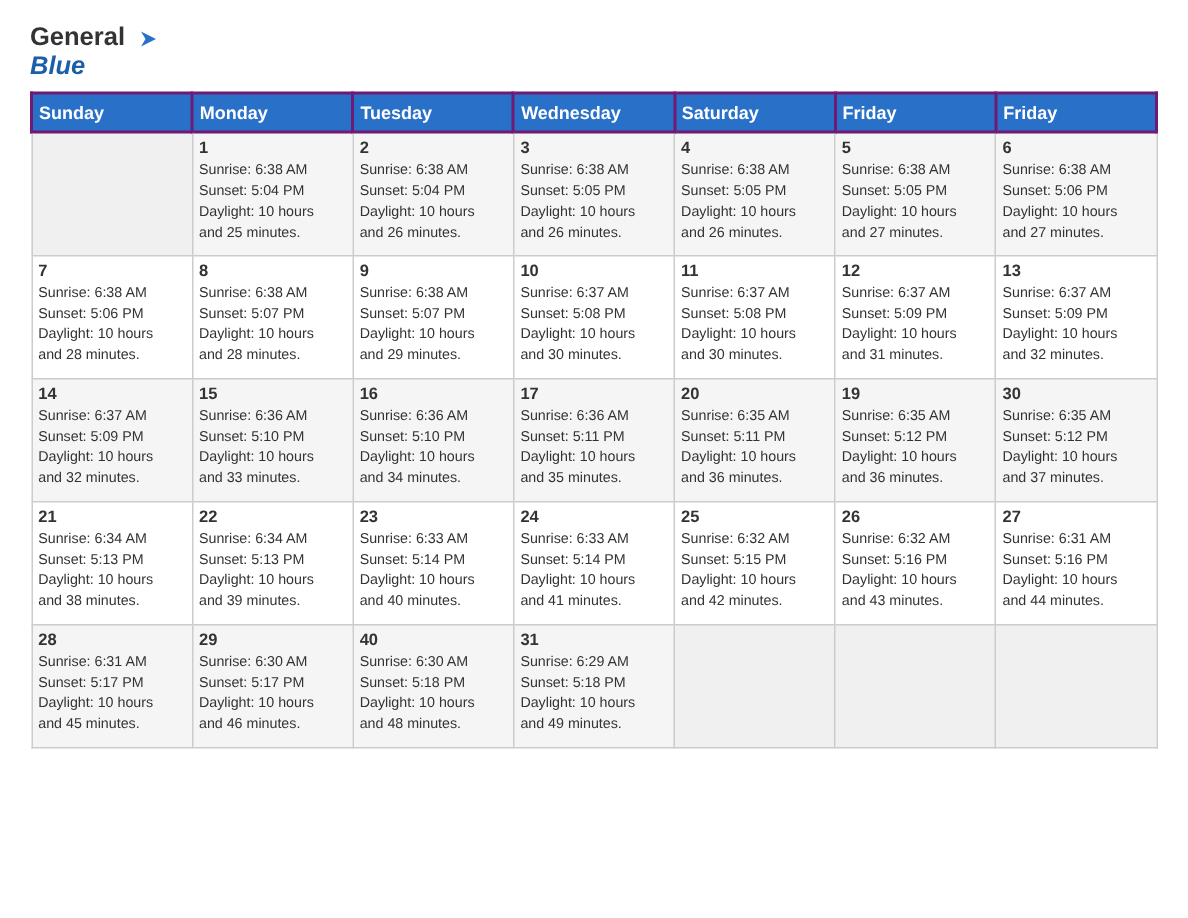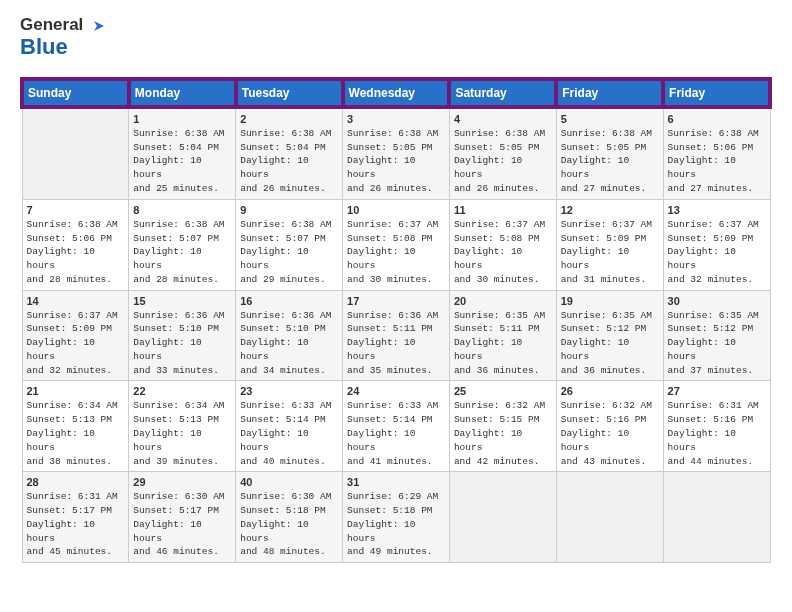--- a/index.html
+++ b/index.html
@@ -11,21 +11,21 @@
       overflow: hidden;
     }
     .container {
       width: 792px;
       padding: 16px 20px 10px 20px;
     }
     .header {
       display: flex;
       justify-content: space-between;
       align-items: flex-end;
-      margin-bottom: 18px;
+      margin-bottom: 8px;
     }
     .logo {
       display: flex;
       align-items: center;
       gap: 4px;
     }
     .title-block {
       text-align: right;
     }
     .main-title {
@@ -44,21 +44,21 @@
       border-collapse: collapse;
       table-layout: fixed;
     }
     th {
       background-color: #2970c8;
       color: #fff;
       font-size: 12px;
       font-weight: bold;
       padding: 5px 4px;
       text-align: left;
-      border: 4px solid #701a75;
+      border: 2px solid #701a75;
     }
     td {
       vertical-align: top;
       font-size: 9.5px;
       color: #333;
       padding: 4px 4px 3px 4px;
       border: 1px solid #ccc;
       background: #fff;
       height: 82px;
     }
@@ -70,39 +70,38 @@
     }
     .day-num {
       font-weight: bold;
       font-size: 11px;
       display: block;
       margin-bottom: 2px;
     }
     .day-info {
       line-height: 1.45;
       font-size: 9.5px;
-      font-family: Liberation Mono, monospace;
     }
     td.empty {
       background: #f0f0f0 !important;
     }
   </style>
 </head>
 <body>
 
 <div class="container">
   <div class="header">
     <div class="logo">
     <div style="line-height:1.1; font-family:Arial,sans-serif;">
       <span style="font-size:17px; font-weight:bold; color:#333;">General</span>
       <svg width="18" height="18" viewBox="0 0 18 18" style="vertical-align:middle; display:inline-block;">
         <polygon points="6,4 16,9 6,14 9,9" fill="#2970c8"></polygon>
       </svg>
       <br>
-      <span style="font-size:22px; font-weight:bold; color:#1a5fa8;">Blue</span>
+      <span style="font-size:17px; font-weight:bold; color:#1a5fa8;font-style:italic;">Blue</span>
     </div>
   </div>
     <div class="title-block">
       <div class="main-title"></div>
       <div class="subtitle"></div>
     </div>
   </div>
 
   <table>
     <thead>

